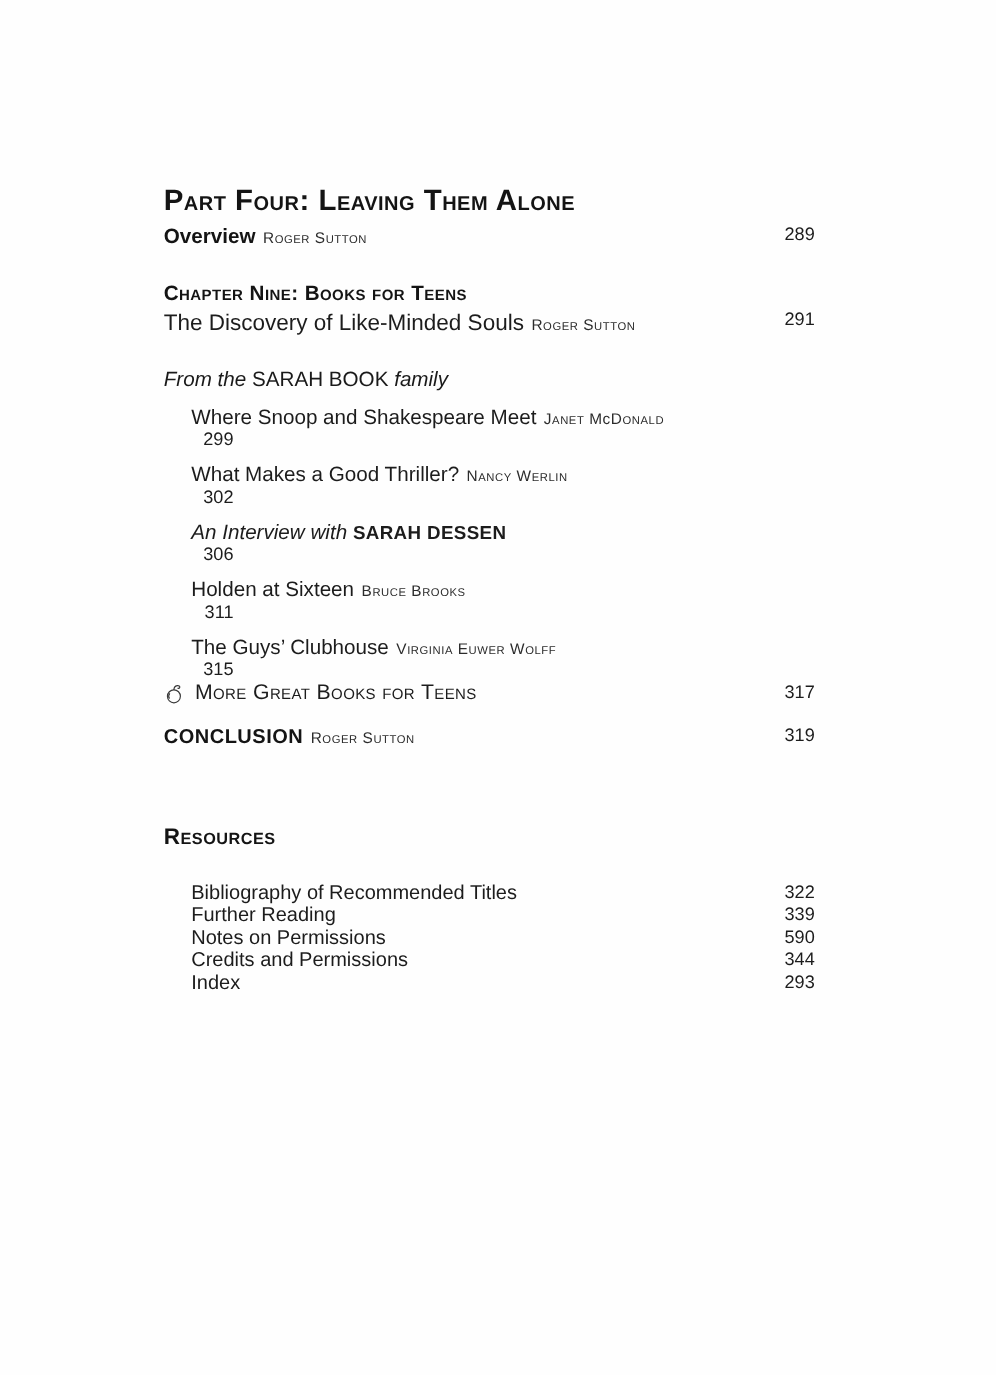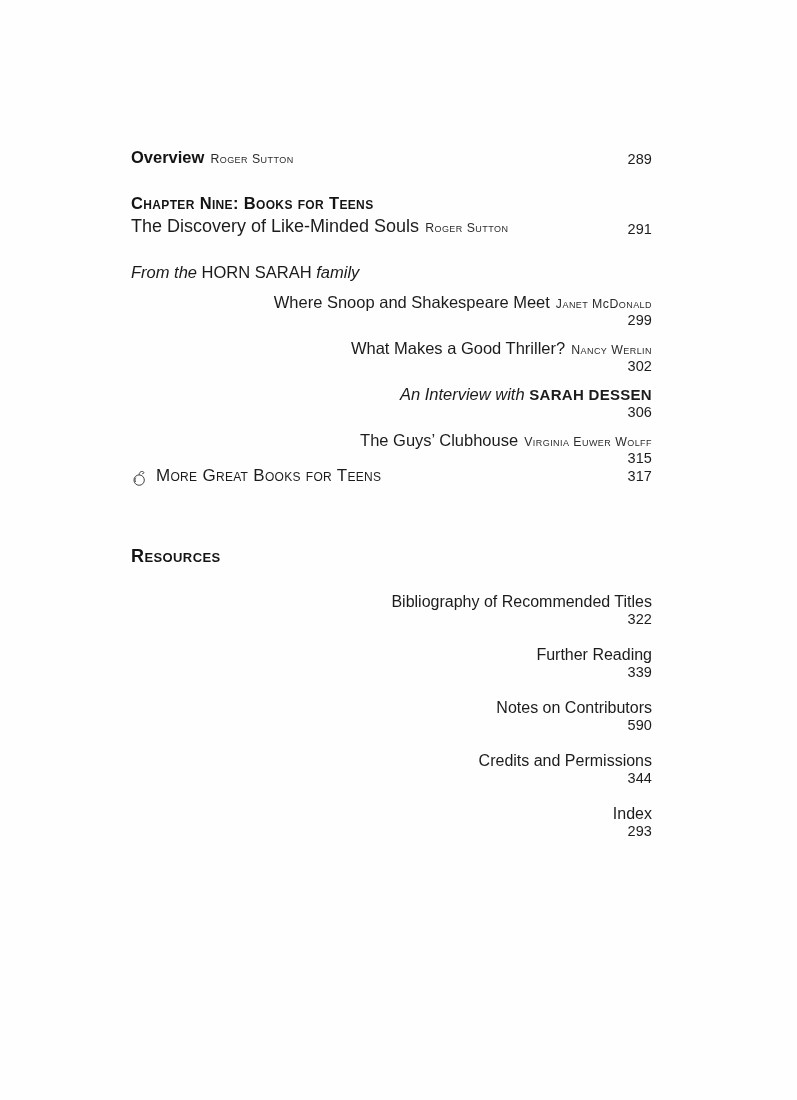--- a/index.html
+++ b/index.html
@@ -27,21 +27,21 @@
   .toc {
     position: absolute;
     left: 131px;
     top: 148px;
     width: 521px;
   }
 
   
   .row {
     display: flex;
-    align-items: flex-end;
+    align-items: flex-start;
     justify-content: space-between;
     width: 100%;
   }
   .row .label {
     flex: 0 1 auto;
     white-space: nowrap;
   }
   .row .pageno {
     flex: 0 0 auto;
     text-align: right;
@@ -174,59 +174,58 @@
   }
   .resources-head {
     font-size: 18px;
     font-weight: bold;
     font-variant: small-caps;
     letter-spacing: 0.4px;
     color: #141414;
     margin: 0 0 26px 0;
   }
   .resource-row {
-    margin-top: 19px;
     padding-left: 22px;
     box-sizing: border-box;
     width: 100%;
-    flex-direction: column;
   }
   .resource-row:first-of-type {
     margin-top: 0;
   }
   .resource-title {
     font-size: 16px;
     color: #1c1c1c;
   }
 </style>
 </head>
 <body>
 
 <div class="page">
   <div class="toc">
 
+    <div class="part-title">Part Four: Leaving Them Alone</div>
 
     <div class="row overview-row">
       <span class="label">
         <span class="overview-title">Overview</span><span class="byline">Roger Sutton</span>
       </span>
       <span class="pageno">289</span>
     </div>
 
     <div class="chapter-head">Chapter Nine: Books for Teens</div>
 
     <div class="row">
       <span class="label">
         <span class="chapter-entry">The Discovery of Like-Minded Souls</span><span class="byline">Roger Sutton</span>
       </span>
       <span class="pageno">291</span>
     </div>
 
     <div class="family-head">
-      <span>From the </span><span class="upright">HORN SARAH</span><span> family</span>
+      <span>From the </span><span class="upright">SARAH BOOK</span><span> family</span>
     </div>
 
     <div class="row article-row">
       <span class="label">
         <span class="article-title">Where Snoop and Shakespeare Meet</span><span class="byline"><span>Janet M</span><span class="byline-mc">c</span><span>Donald</span></span>
       </span>
       <span class="pageno">299</span>
     </div>
 
     <div class="row article-row">
@@ -236,20 +235,26 @@
       <span class="pageno">302</span>
     </div>
 
     <div class="row article-row">
       <span class="label">
         <span class="article-title italic"><span>An Interview with </span><span class="bold-caps">SARAH DESSEN</span></span>
       </span>
       <span class="pageno">306</span>
     </div>
 
+    <div class="row article-row">
+      <span class="label">
+        <span class="article-title">Holden at Sixteen</span><span class="byline">Bruce Brooks</span>
+      </span>
+      <span class="pageno">311</span>
+    </div>
 
     <div class="row article-row">
       <span class="label">
         <span class="article-title">The Guys’ Clubhouse</span><span class="byline">Virginia Euwer Wolff</span>
       </span>
       <span class="pageno">315</span>
     </div>
 
     <div class="row icon-row">
       <span class="label">
@@ -260,36 +265,42 @@
               <path d="M9 8 C9 5.2 10.6 4.2 12 4.0 C13.6 3.8 14.6 4.6 14.4 5.6 C14.2 6.6 13.0 6.9 12.4 6.2"></path>
               <path d="M5.2 11.2 C4.0 12.6 3.9 14.6 4.9 16.1"></path>
             </g>
           </svg>
         </span>
         <span class="more-books-text">More Great Books for Teens</span>
       </span>
       <span class="pageno">317</span>
     </div>
 
+    <div class="row conclusion-row">
+      <span class="label">
+        <span class="conclusion-title">CONCLUSION</span><span class="byline">Roger Sutton</span>
+      </span>
+      <span class="pageno">319</span>
+    </div>
 
     <div class="resources">
       <div class="resources-head">Resources</div>
 
       <div class="row resource-row">
         <span class="label resource-title">Bibliography of Recommended Titles</span>
         <span class="pageno">322</span>
       </div>
 
       <div class="row resource-row">
         <span class="label resource-title">Further Reading</span>
         <span class="pageno">339</span>
       </div>
 
       <div class="row resource-row">
-        <span class="label resource-title">Notes on Contributors</span>
+        <span class="label resource-title">Notes on Permissions</span>
         <span class="pageno">590</span>
       </div>
 
       <div class="row resource-row">
         <span class="label resource-title">Credits and Permissions</span>
         <span class="pageno">344</span>
       </div>
 
       <div class="row resource-row">
         <span class="label resource-title">Index</span>

